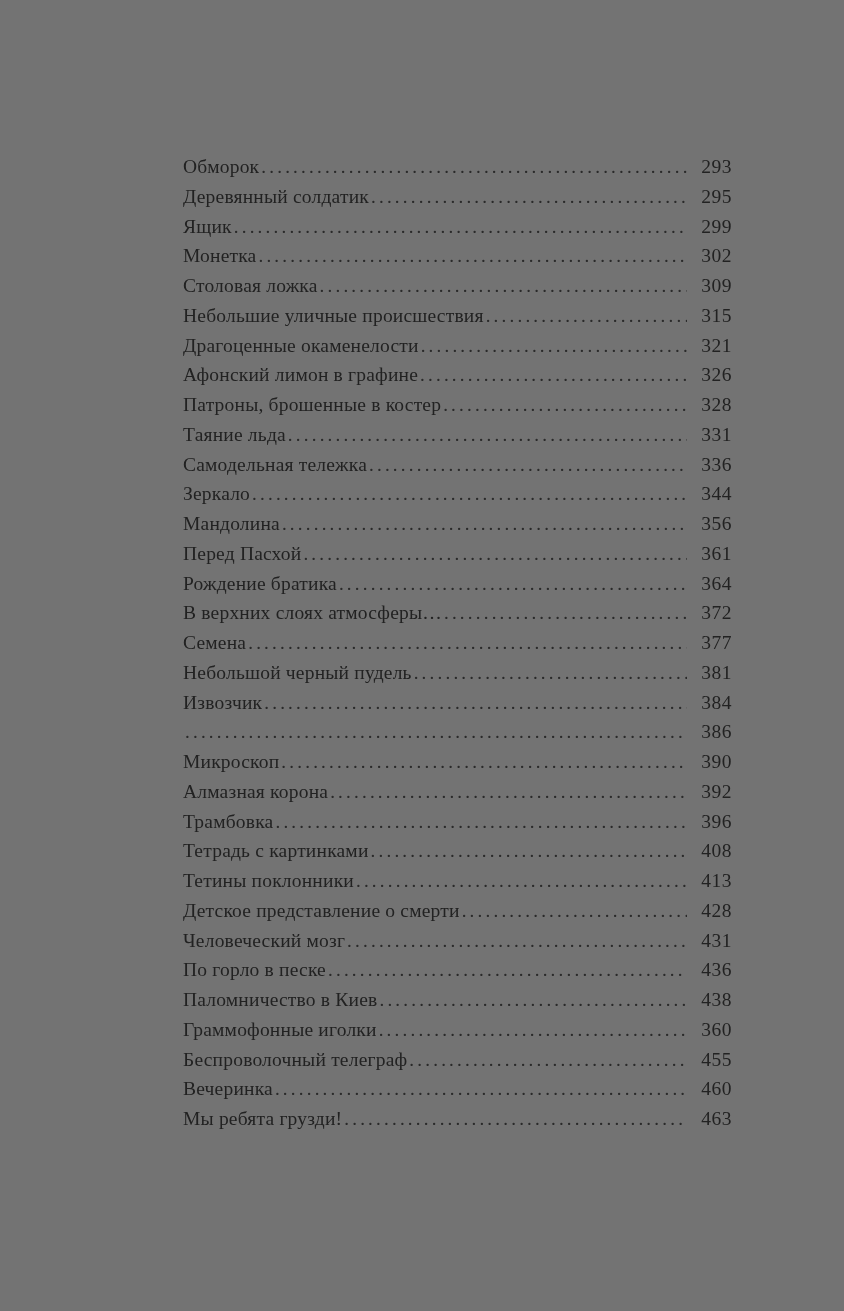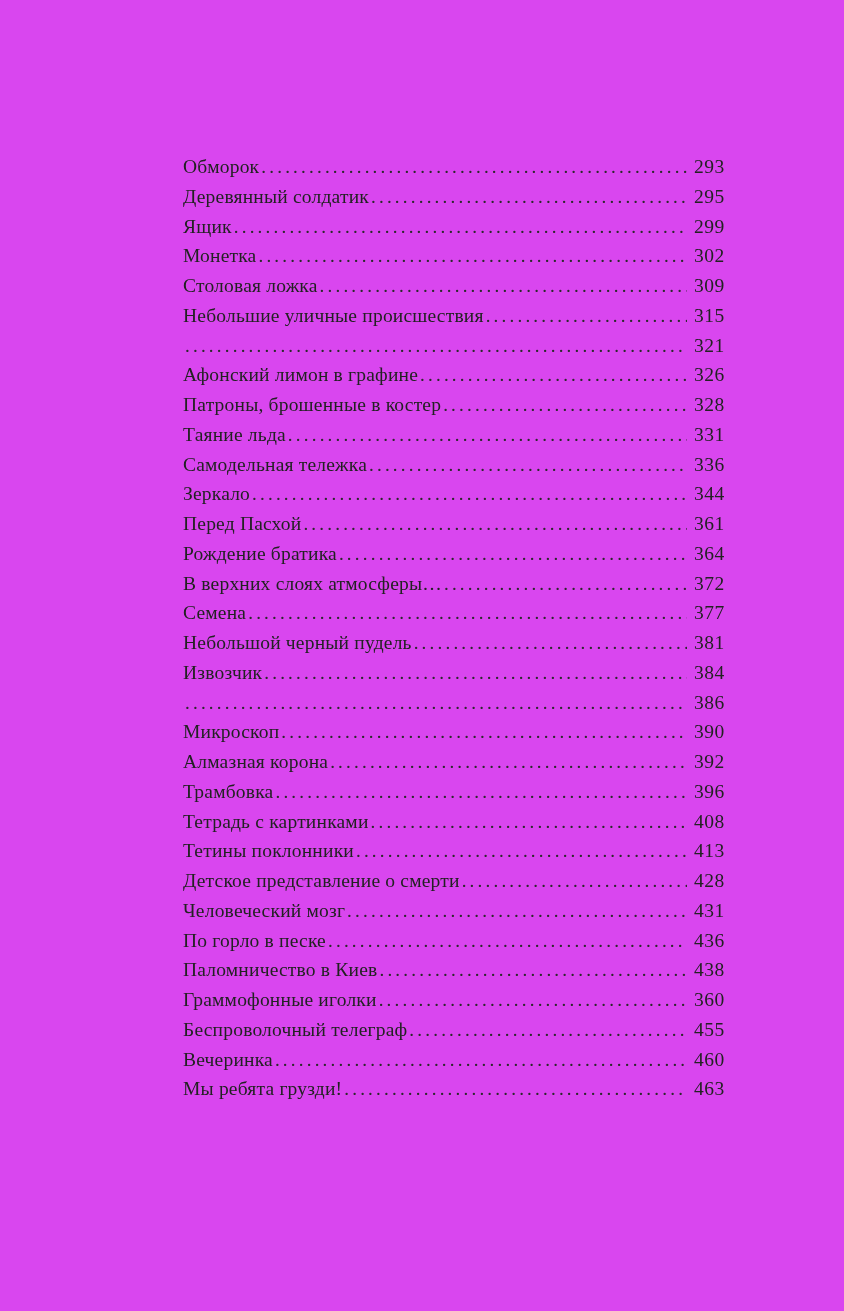--- a/index.html
+++ b/index.html
@@ -10,21 +10,21 @@
   body {
     width: 844px;
     height: 1311px;
     position: relative;
     overflow: hidden;
     font-family: "Liberation Serif", "DejaVu Serif", serif;
   }
   .page {
     position: absolute;
     inset: 0;
-    background: #d946ef;
+    background: #737373;
   }
   .toc {
     position: absolute;
     left: 183px;
     top: 152px;
     width: 549px;
   }
   .toc-row {
     display: flex;
     align-items: baseline;
@@ -48,20 +48,21 @@
   }
   .toc-leader::after {
     content: "........................................................................................................................";
     font-size: 19px;
     letter-spacing: 3.2px;
     color: #2a2a2a;
   }
   .toc-page {
     flex: 0 0 auto;
     min-width: 38px;
+    text-align: right;
     letter-spacing: 0.5px;
   }
 </style>
 </head>
 <body>
 
 <div class="page">
   <div class="toc" id="toc-list">
       <div class="toc-row">
         <span class="toc-title">Обморок</span>
@@ -87,20 +88,21 @@
         <span class="toc-title">Столовая ложка</span>
         <span class="toc-leader"></span>
         <span class="toc-page">309</span>
       </div>
       <div class="toc-row">
         <span class="toc-title">Небольшие уличные происшествия</span>
         <span class="toc-leader"></span>
         <span class="toc-page">315</span>
       </div>
       <div class="toc-row">
+        <span class="toc-title">Драгоценные окаменелости</span>
         <span class="toc-leader"></span>
         <span class="toc-page">321</span>
       </div>
       <div class="toc-row">
         <span class="toc-title">Афонский лимон в графине</span>
         <span class="toc-leader"></span>
         <span class="toc-page">326</span>
       </div>
       <div class="toc-row">
         <span class="toc-title">Патроны, брошенные в костер</span>
@@ -114,20 +116,25 @@
       </div>
       <div class="toc-row">
         <span class="toc-title">Самодельная тележка</span>
         <span class="toc-leader"></span>
         <span class="toc-page">336</span>
       </div>
       <div class="toc-row">
         <span class="toc-title">Зеркало</span>
         <span class="toc-leader"></span>
         <span class="toc-page">344</span>
+      </div>
+      <div class="toc-row">
+        <span class="toc-title">Мандолина</span>
+        <span class="toc-leader"></span>
+        <span class="toc-page">356</span>
       </div>
       <div class="toc-row">
         <span class="toc-title">Перед Пасхой</span>
         <span class="toc-leader"></span>
         <span class="toc-page">361</span>
       </div>
       <div class="toc-row">
         <span class="toc-title">Рождение братика</span>
         <span class="toc-leader"></span>
         <span class="toc-page">364</span>

